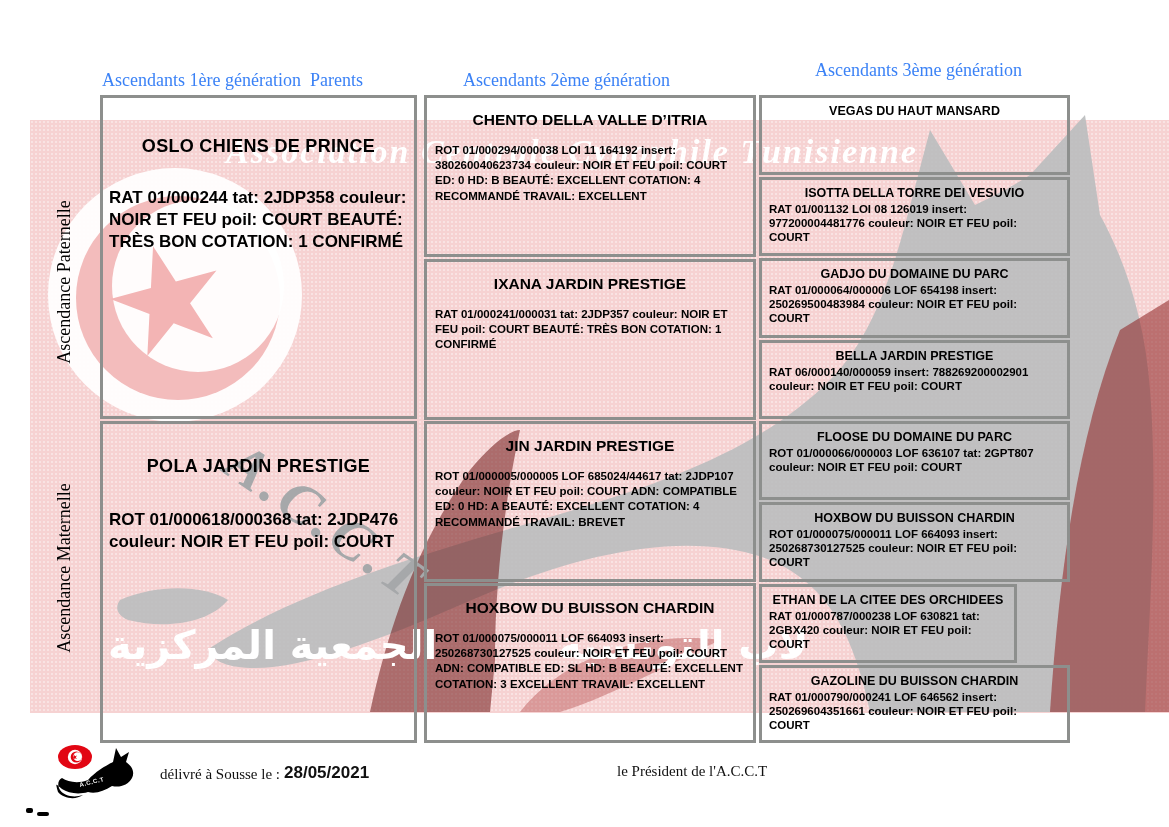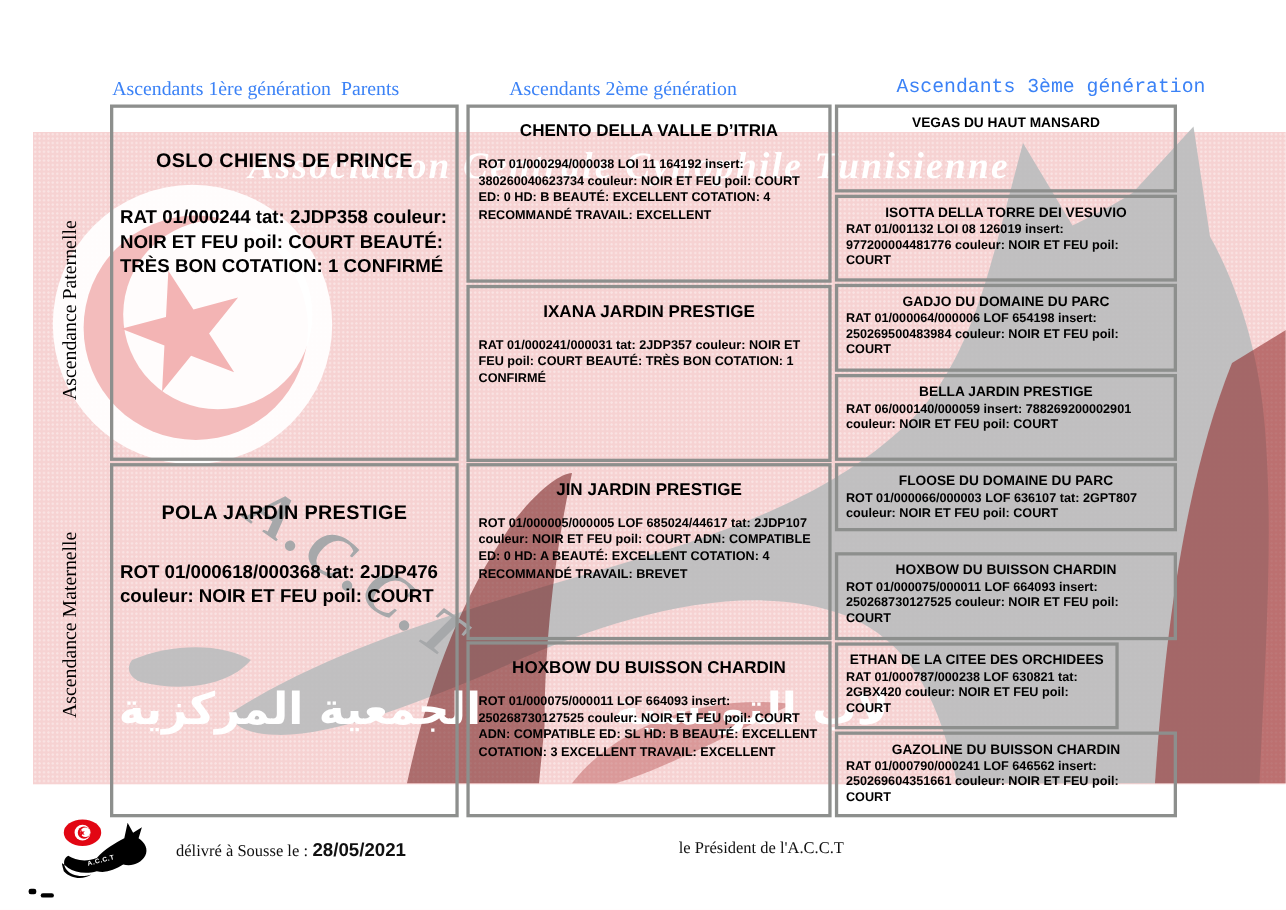--- a/index.html
+++ b/index.html
@@ -74,21 +74,21 @@
       C 660,670 600,700 560,712 Z"></path>
   </svg>
 
   <div class="wm-assoc">Association Centrale Cynophile Tunisienne</div>
   <div class="wm-acct">A.C.C.T</div>
   <div class="wm-ar wm-ar-left">الجمعية المركزية</div>
   <div class="wm-ar wm-ar-right">لاب التونسية</div>
 
   <div class="hdr" style="left:102px;top:70px;">Ascendants 1ère génération  Parents</div>
   <div class="hdr" style="left:463px;top:70px;">Ascendants 2ème génération</div>
-  <div class="hdr" style="left:815px;top:70px;font-family:Liberation Mono, monospace;">Ascendants 3ème génération</div>
+  <div class="hdr" style="left:815px;top:60px;">Ascendants 3ème génération</div>
 
   <div class="side-label" style="left:64px;top:282px;">Ascendance Paternelle</div>
   <div class="side-label" style="left:64px;top:568px;">Ascendance Maternelle</div>
 
   <div class="box c1" style="left:100px;top:95px;width:317px;height:324px;">
     <div class="title">OSLO CHIENS DE PRINCE</div>
     <div class="details">RAT 01/000244 tat: 2JDP358 couleur: NOIR ET FEU poil: COURT BEAUTÉ: TRÈS BON COTATION: 1 CONFIRMÉ</div>
   </div>
   <div class="box c1 dam" style="left:100px;top:421px;width:317px;height:322px;">
     <div class="title">POLA JARDIN PRESTIGE</div>
@@ -120,21 +120,21 @@
     <div class="details">RAT 01/001132 LOI 08 126019 insert: 977200004481776 couleur: NOIR ET FEU poil: COURT</div>
   </div>
   <div class="box c3" style="left:759px;top:258px;width:311px;height:80px;">
     <div class="title">GADJO DU DOMAINE DU PARC</div>
     <div class="details">RAT 01/000064/000006 LOF 654198 insert: 250269500483984 couleur: NOIR ET FEU poil: COURT</div>
   </div>
   <div class="box c3" style="left:759px;top:340px;width:311px;height:79px;">
     <div class="title">BELLA JARDIN PRESTIGE</div>
     <div class="details">RAT 06/000140/000059 insert: 788269200002901 couleur: NOIR ET FEU poil: COURT</div>
   </div>
-  <div class="box c3" style="left:759px;top:421px;width:311px;height:62px;">
+  <div class="box c3" style="left:759px;top:421px;width:311px;height:79px;">
     <div class="title">FLOOSE DU DOMAINE DU PARC</div>
     <div class="details">ROT 01/000066/000003 LOF 636107 tat: 2GPT807 couleur: NOIR ET FEU poil: COURT</div>
   </div>
   <div class="box c3" style="left:759px;top:502px;width:311px;height:80px;">
     <div class="title">HOXBOW DU BUISSON CHARDIN</div>
     <div class="details">ROT 01/000075/000011 LOF 664093 insert: 250268730127525 couleur: NOIR ET FEU poil: COURT</div>
   </div>
   <div class="box c3" style="left:759px;top:584px;width:258px;height:79px;">
     <div class="title">ETHAN DE LA CITEE DES ORCHIDEES</div>
     <div class="details">RAT 01/000787/000238 LOF 630821 tat: 2GBX420 couleur: NOIR ET FEU poil: COURT</div>

